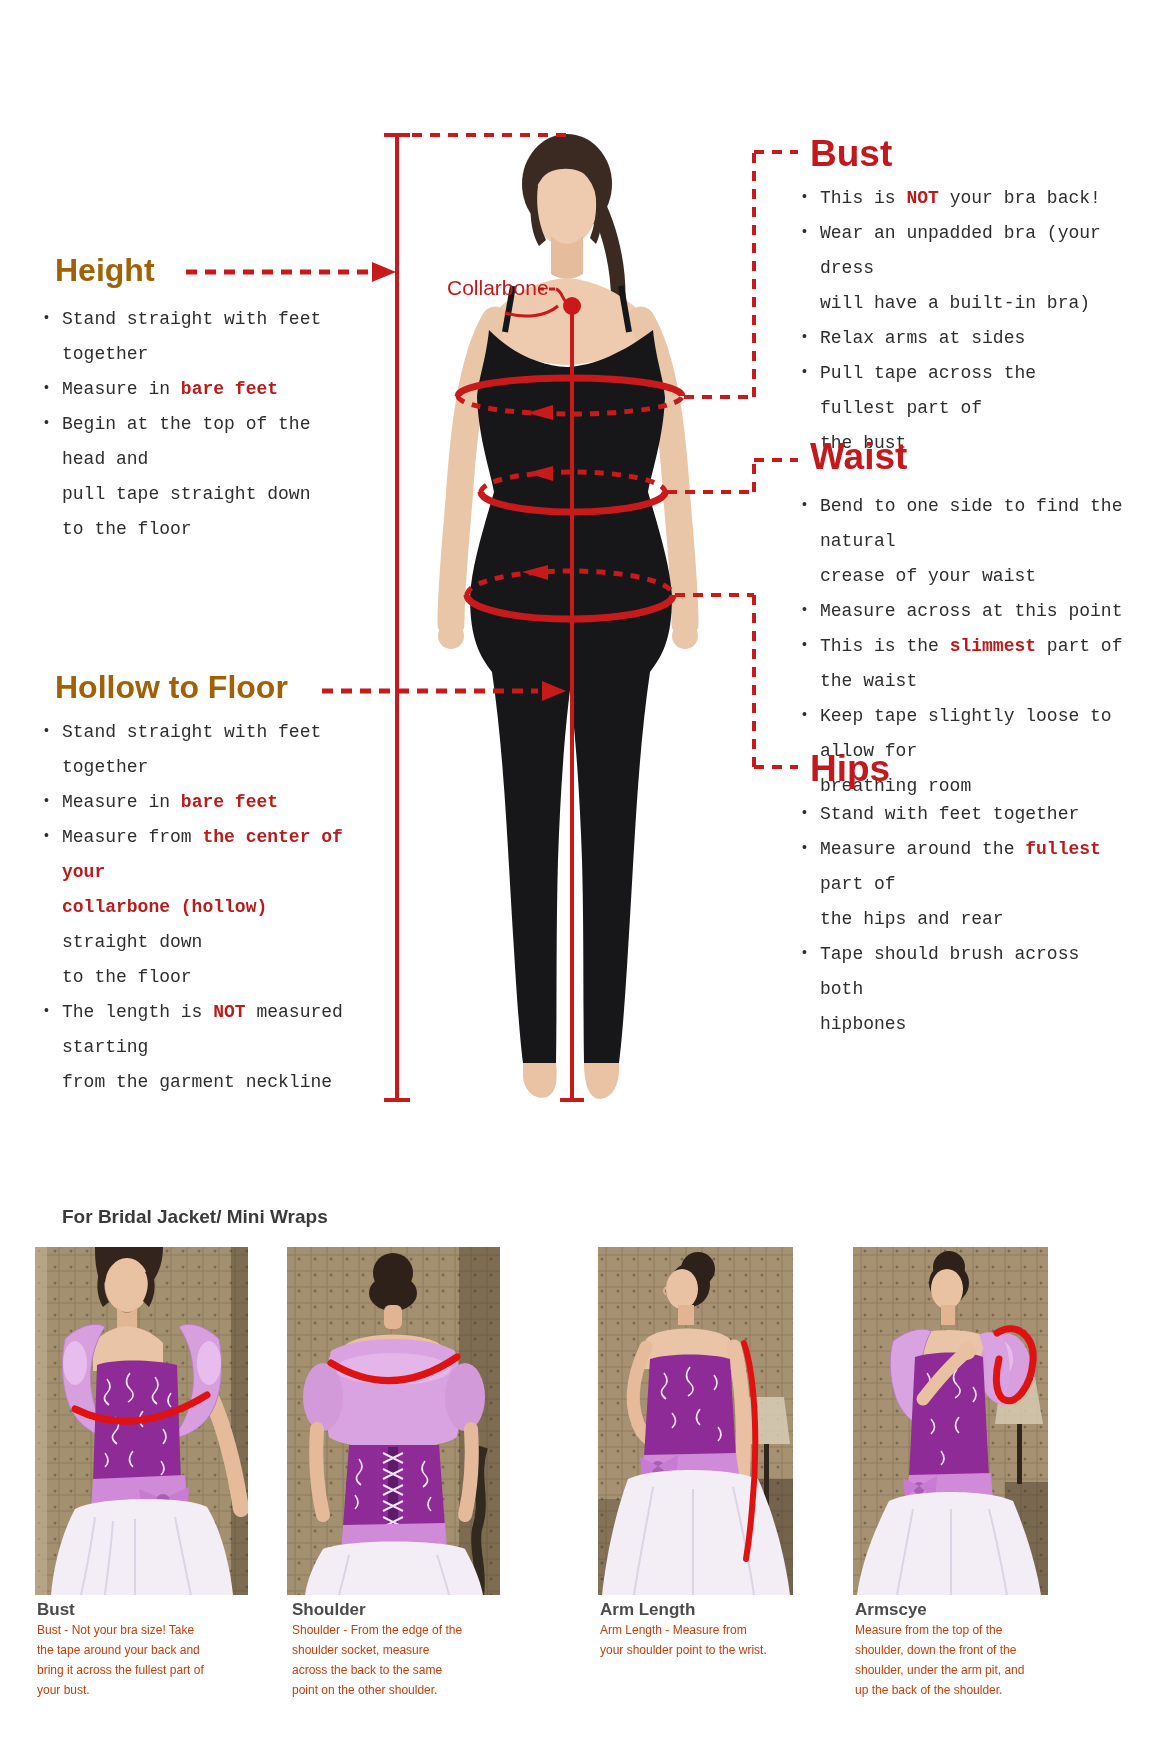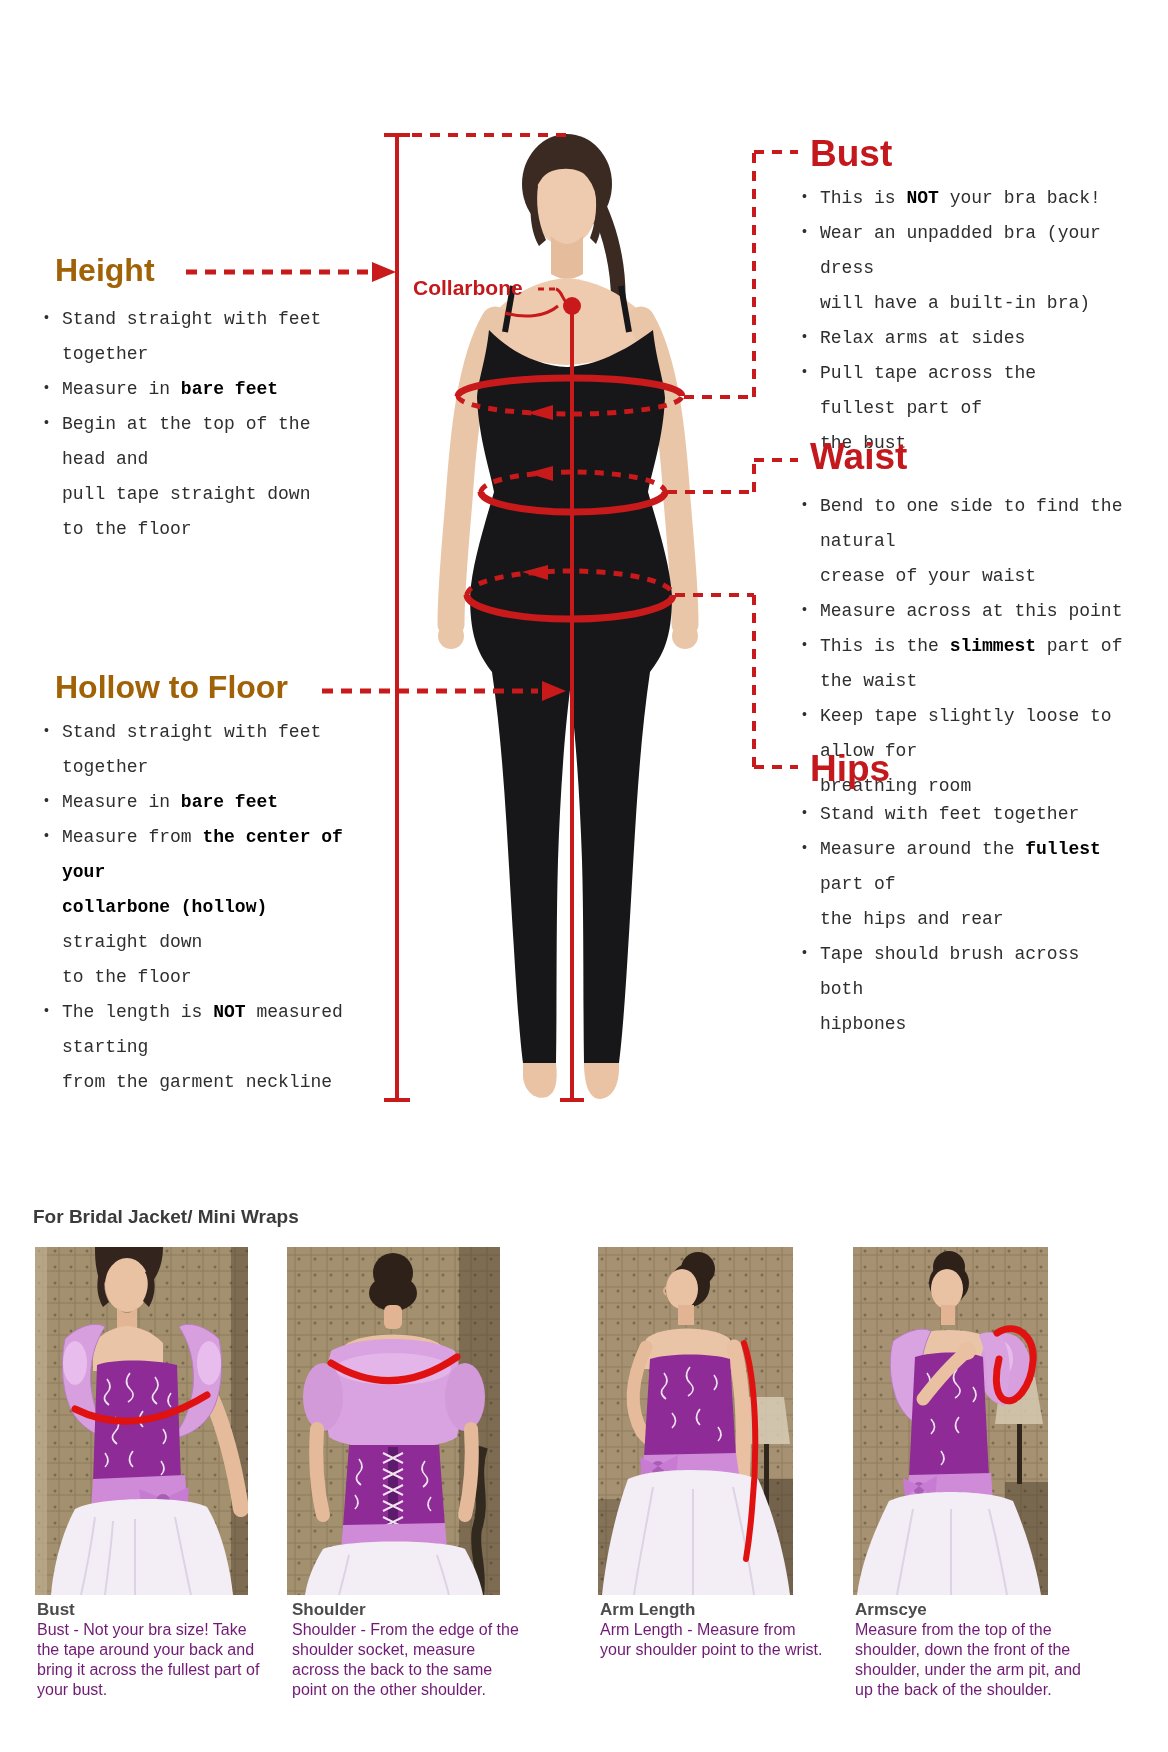--- a/index.html
+++ b/index.html
@@ -1,29 +1,29 @@
 <!DOCTYPE html>
 <html><head>
 <meta charset="utf-8">
 <style>
   html,body{margin:0;padding:0;background:#fff;}
   .page{position:relative;width:1168px;height:1752px;background:#ffffff;
         font-family:"Liberation Sans",sans-serif;overflow:hidden;}
   .abs{position:absolute;}
   .ltitle{font-weight:bold;font-size:32px;color:#a16207;line-height:1.1;white-space:nowrap;}
   .rtitle{font-weight:bold;font-size:37px;color:#c3181c;line-height:1.1;white-space:nowrap;}
-  .collar{font-weight:bold;font-size:21px;color:#c3181c;white-space:nowrap;}
+  .collar{font-weight:normal;font-size:21px;color:#c3181c;white-space:nowrap;margin-left:34px;}
   ul.blts{list-style:none;margin:0;padding:0;font-size:18px;line-height:34px;color:#2e2e2e;}
   ul.blts li{position:relative;padding-left:20px;}
   ul.blts li::before{content:"\2022";position:absolute;left:2px;top:-1px;font-size:14px;color:#2e2e2e;}
   ul.blts span{white-space:pre-line;font-family:Liberation Mono, monospace;}
-  .em{color:#000000;font-weight:bold;}
-  .gtitle{font-weight:bold;font-size:19px;color:#3b3b3d;white-space:nowrap;}
+  .em{color:#b91c1c;font-weight:bold;}
+  .gtitle{font-weight:bold;font-size:19px;color:#3b3b3d;white-space:nowrap;margin-left:29px;}
   .ctitle{font-weight:bold;font-size:17px;color:#4b4b4d;line-height:20px;}
-  .cbody{font-size:16px;color:#701a75;line-height:20px;white-space:pre-line;}
+  .cbody{font-size:12px;color:#c2410c;line-height:20px;white-space:pre-line;}
 </style>
 </head>
 <body>
 
 <div class="page">
 
   <svg class="abs" style="left:0;top:0" width="1168" height="1170" viewBox="0 0 1168 1170">
     <g>
 
       <path d="M598,188 C626,238 632,300 619,346 C615,357 604,353 607,340 C616,300 610,250 590,208 Z" fill="#3a2a22"></path>

